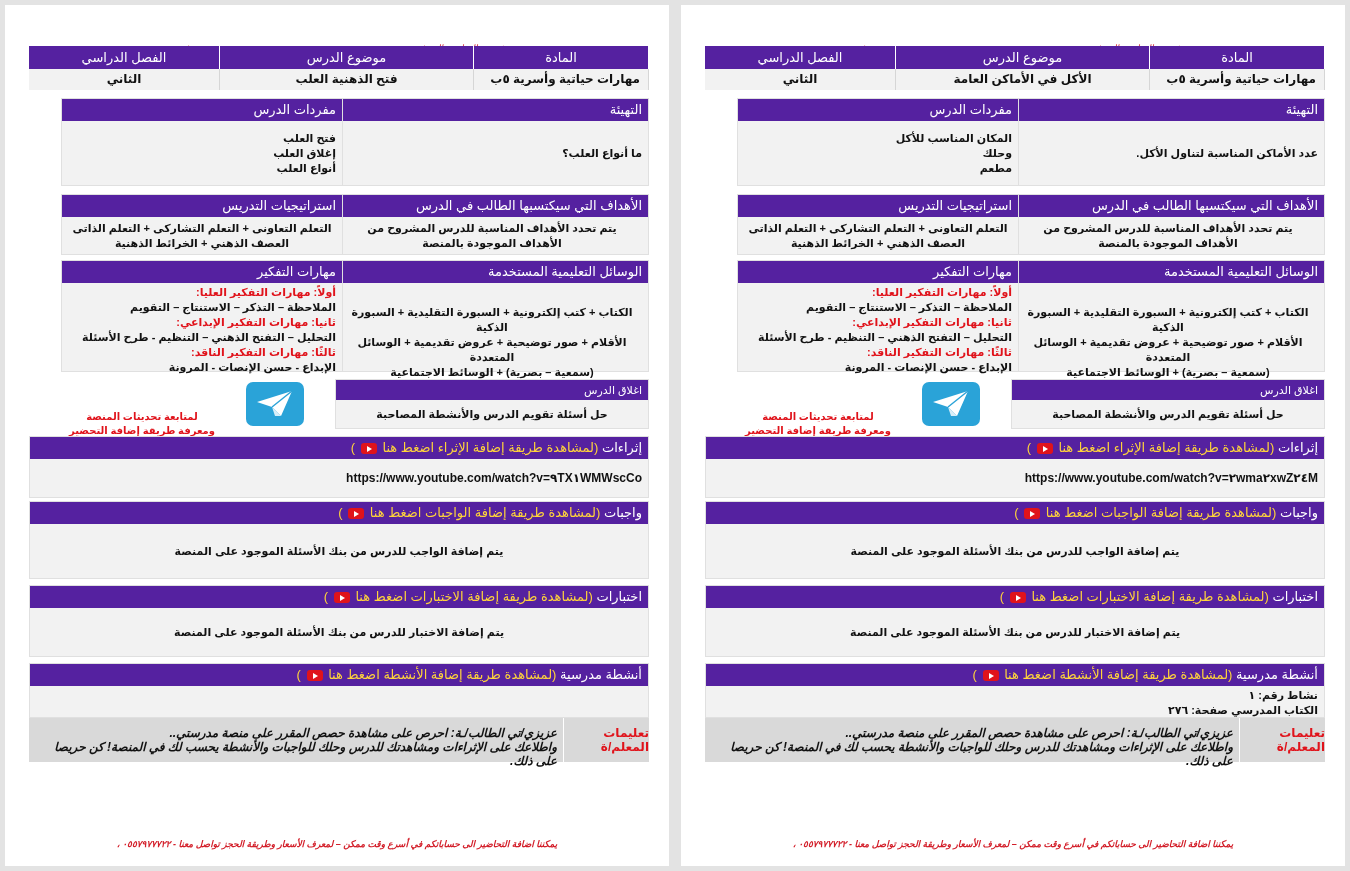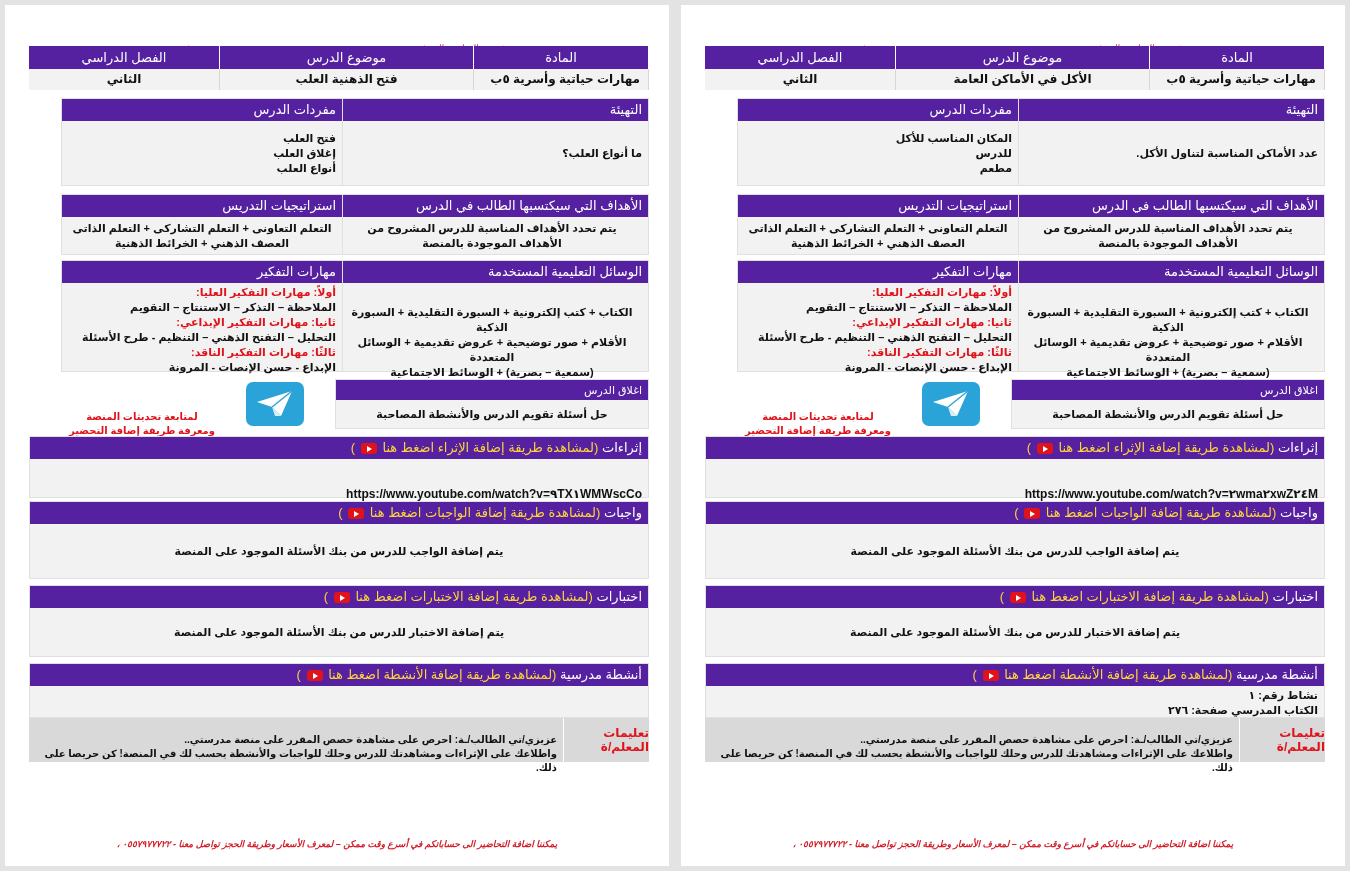--- a/index.html
+++ b/index.html
@@ -36,25 +36,25 @@
 
   .telegram { position: absolute; left: 241px; top: 377px; width: 58px; height: 44px; background: #2aa3d8; border-radius: 7px; }
   .telegram svg { position: absolute; left: 9px; top: 7px; }
   .tg-text { position: absolute; left: 52px; top: 377px; width: 170px; text-align: center; direction: rtl; color: #e0131b; font-size: 10px; font-weight: bold; line-height: 14px; margin-top: 28px; }
 
   .wide { left: 24px; width: 620px; }
   .wide .box-head { font-size: 13px; }
   .wide .box-head .yel { color: #ffd43b; }
   .yt { display: inline-block; width: 16px; height: 11px; background: #e0131b; border-radius: 3px; vertical-align: middle; position: relative; margin: 0 2px; }
   .yt::after { content: ""; position: absolute; left: 6px; top: 3px; border-left: 5px solid #fff; border-top: 3px solid transparent; border-bottom: 3px solid transparent; }
-  .url { direction: ltr; font-size: 12px; font-weight: bold; color: #111; text-align: right; padding-right: 6px; display: flex; align-items: center; justify-content: flex-end; margin-top: 16px; }
+  .url { direction: ltr; font-size: 12px; font-weight: bold; color: #111; text-align: right; padding-right: 6px; display: flex; align-items: center; justify-content: flex-end; }
 
   .instr { position: absolute; left: 24px; width: 620px; height: 44px; display: flex; flex-direction: row-reverse; background: #d9d9d9; }
   .instr-label { width: 86px; display: flex; align-items: center; justify-content: center; color: #e0131b; font-size: 12px; font-weight: bold; direction: rtl; border-left: 1px solid #ffffff; }
-  .instr-text { flex: 1; direction: rtl; font-size: 10px; font-weight: bold; color: #111; padding: 15px 6px 0 6px; line-height: 14px; text-align: right; }
+  .instr-text { flex: 1; direction: rtl; font-size: 12px; font-weight: bold; color: #111; padding: 8px 6px 0 6px; line-height: 14px; text-align: right; font-style: italic; }
   .footer { position: absolute; top: 834px; left: 0; width: 664px; text-align: center; direction: rtl; color: #d31f2a; font-size: 9px; font-weight: bold; font-style: italic; }
 </style>
 </head>
 <body>
 
 <div class="page left">
   <div class="topline site">www.mta.sa</div>
   <div class="topline org">مؤسسة التحاضير الحديثة</div>
 
   <div class="header-table">
@@ -203,21 +203,21 @@
   </div>
 
   <div class="box col-r" style="top:93px;height:88px;">
     <div class="box-head">التهيئة</div>
     <div class="box-body right-text" style="height:64px;">عدد الأماكن المناسبة لتناول الأكل.</div>
   </div>
   <div class="box col-l" style="top:93px;height:88px;">
     <div class="box-head">مفردات الدرس</div>
     <div class="box-body lines" style="padding:10px 6px 0 0;">
       <div>المكان المناسب للأكل</div>
-      <div>للدرس</div>
+      <div>وحلك</div>
       <div>مطعم</div>
     </div>
   </div>
 
   <div class="box col-r" style="top:189px;height:61px;">
     <div class="box-head">الأهداف التي سيكتسبها الطالب في الدرس</div>
     <div class="box-body center-text" style="height:38px;padding:0 20px;line-height:15px;">يتم تحدد الأهداف المناسبة للدرس المشروح من الأهداف الموجودة بالمنصة</div>
   </div>
   <div class="box col-l" style="top:189px;height:61px;">
     <div class="box-head">استراتيجيات التدريس</div>

